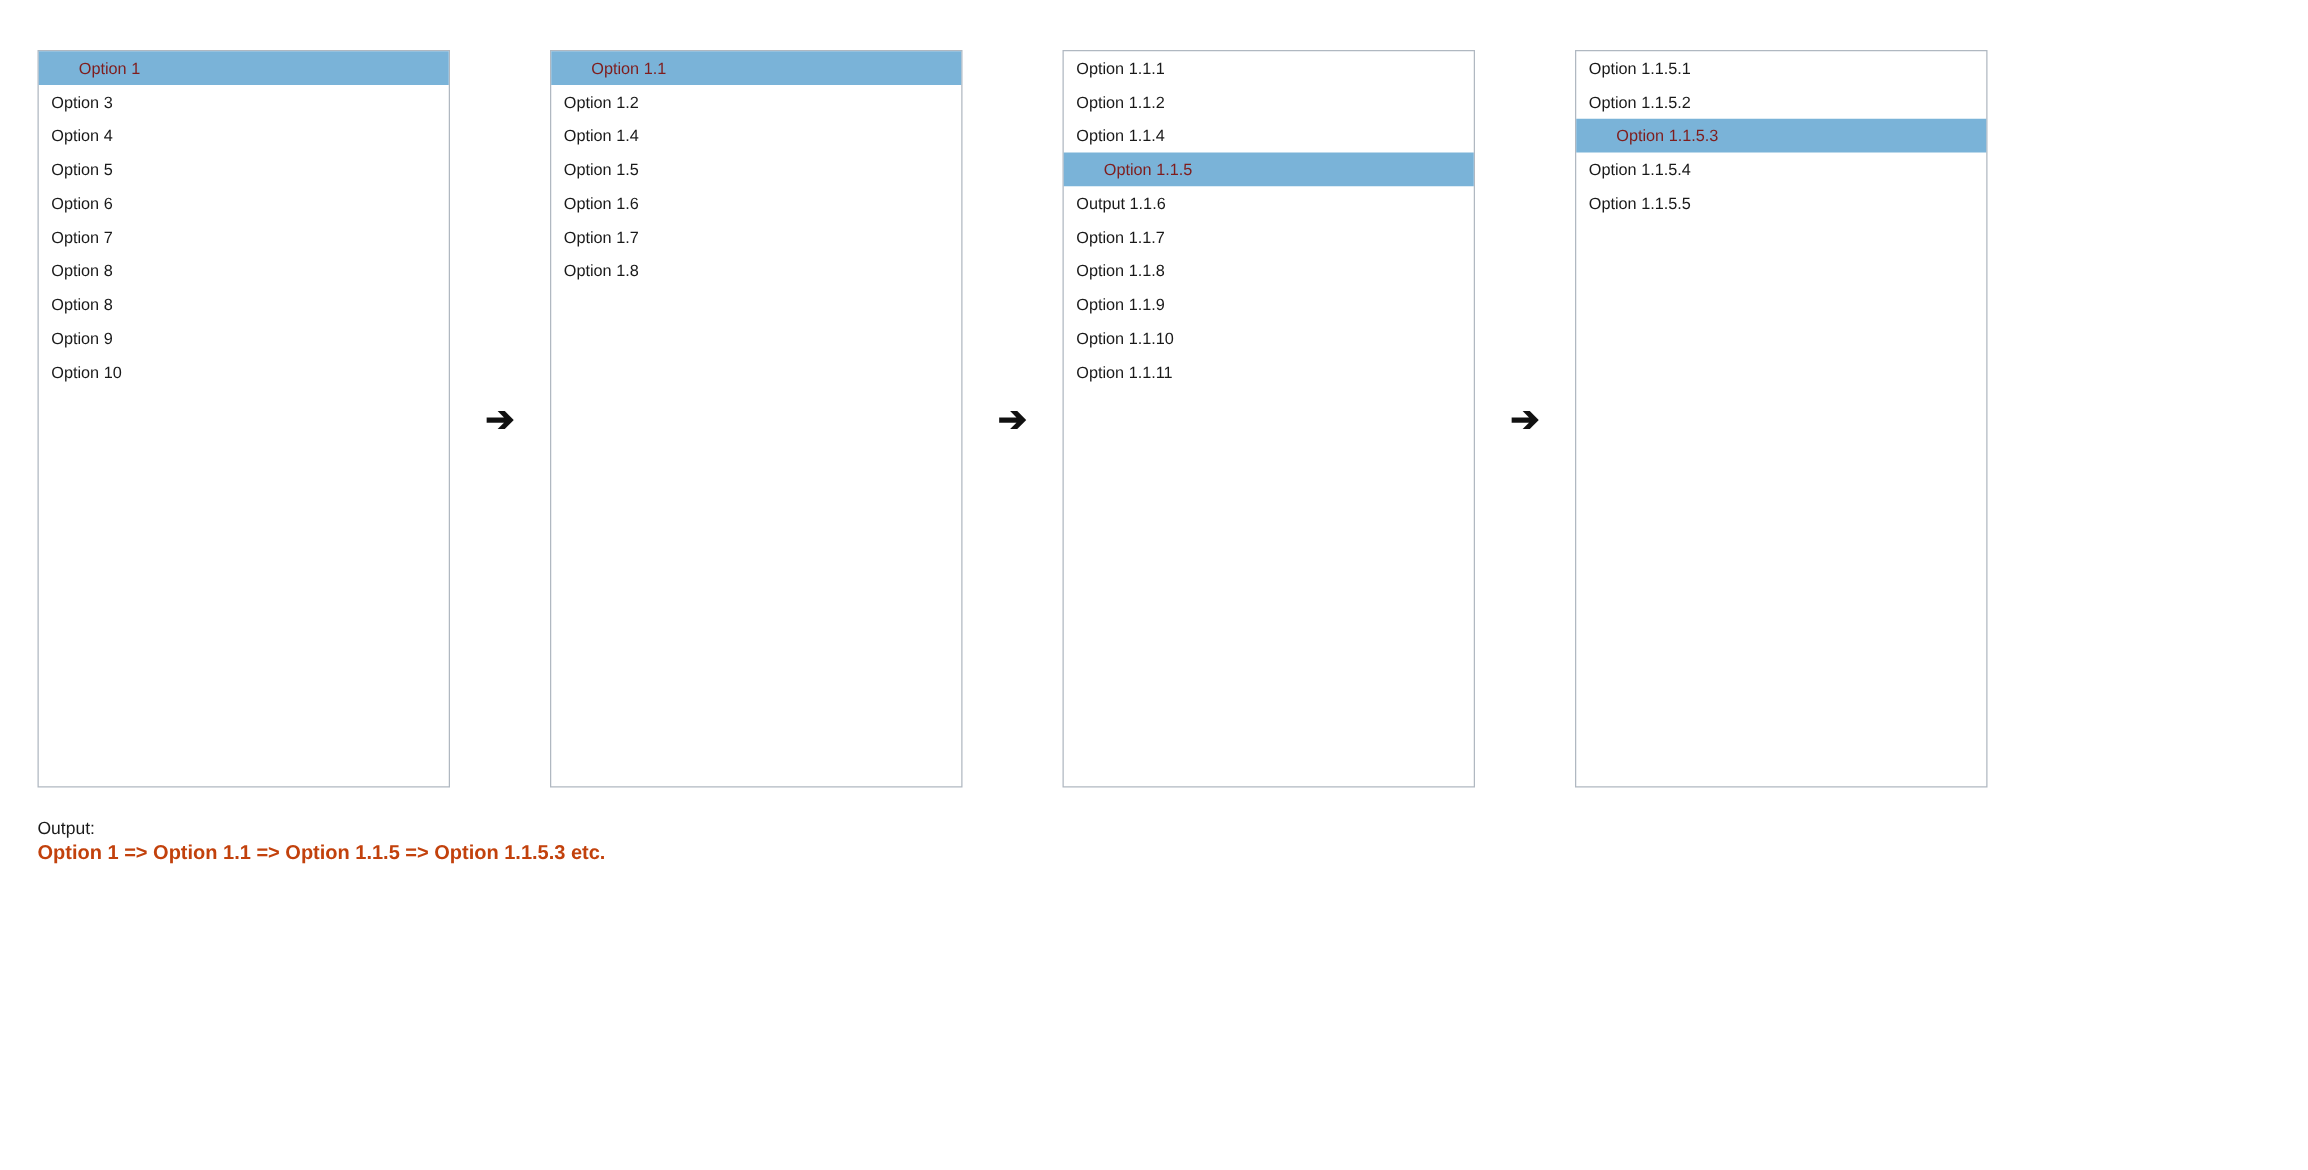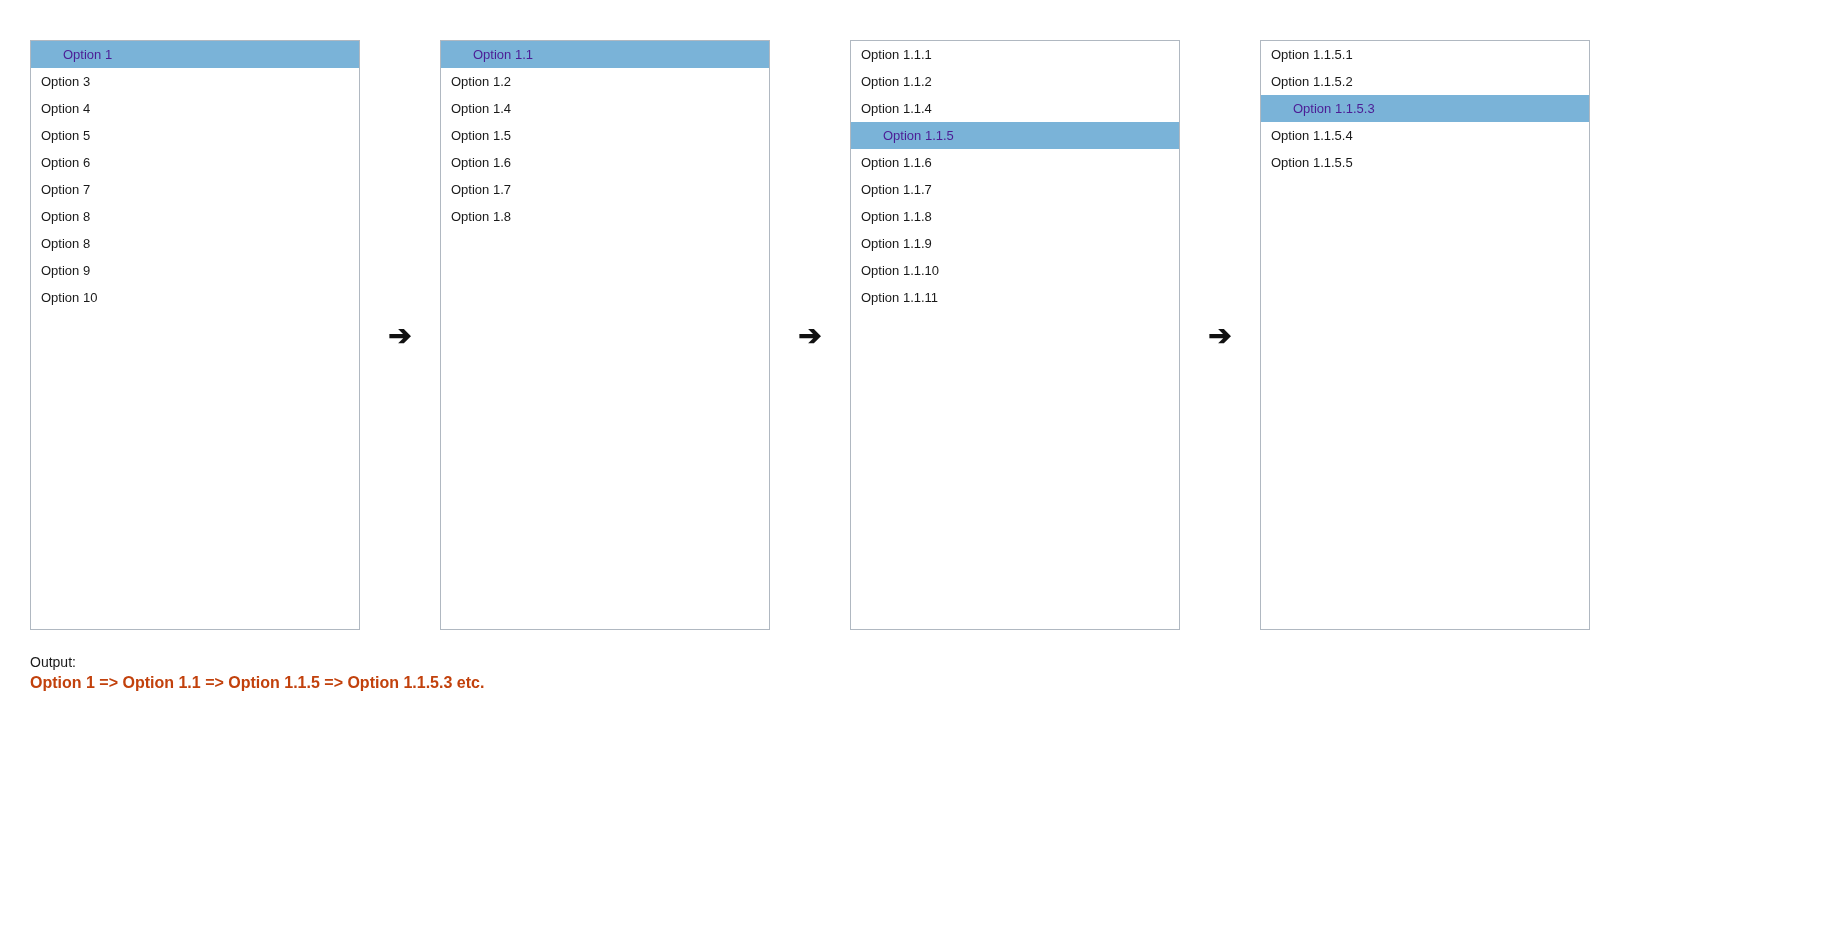--- a/index.html
+++ b/index.html
@@ -25,21 +25,21 @@
     }
     .list-item {
       padding: 6px 10px;
       cursor: pointer;
       user-select: none;
       font-size: 13px;
       color: #1a1a1a;
     }
     .list-item.selected {
       background: #7ab3d8;
-      color: #4c1d95;
+      color: #7f1d1d;
       padding-left: 32px;
     }
     .arrow-container {
       display: flex;
       align-items: center;
       justify-content: center;
       width: 80px;
       min-height: 590px;
       flex-shrink: 0;
     }
@@ -92,21 +92,21 @@
       <div class="list-item">Option 1.8</div>
     </div>
     <div class="arrow-container">
       <span class="arrow">➔</span>
     </div>
     <div class="list-panel">
       <div class="list-item">Option 1.1.1</div>
       <div class="list-item">Option 1.1.2</div>
       <div class="list-item">Option 1.1.4</div>
       <div class="list-item selected">Option 1.1.5</div>
-      <div class="list-item">Option 1.1.6</div>
+      <div class="list-item">Output 1.1.6</div>
       <div class="list-item">Option 1.1.7</div>
       <div class="list-item">Option 1.1.8</div>
       <div class="list-item">Option 1.1.9</div>
       <div class="list-item">Option 1.1.10</div>
       <div class="list-item">Option 1.1.11</div>
     </div>
     <div class="arrow-container">
       <span class="arrow">➔</span>
     </div>
     <div class="list-panel">

